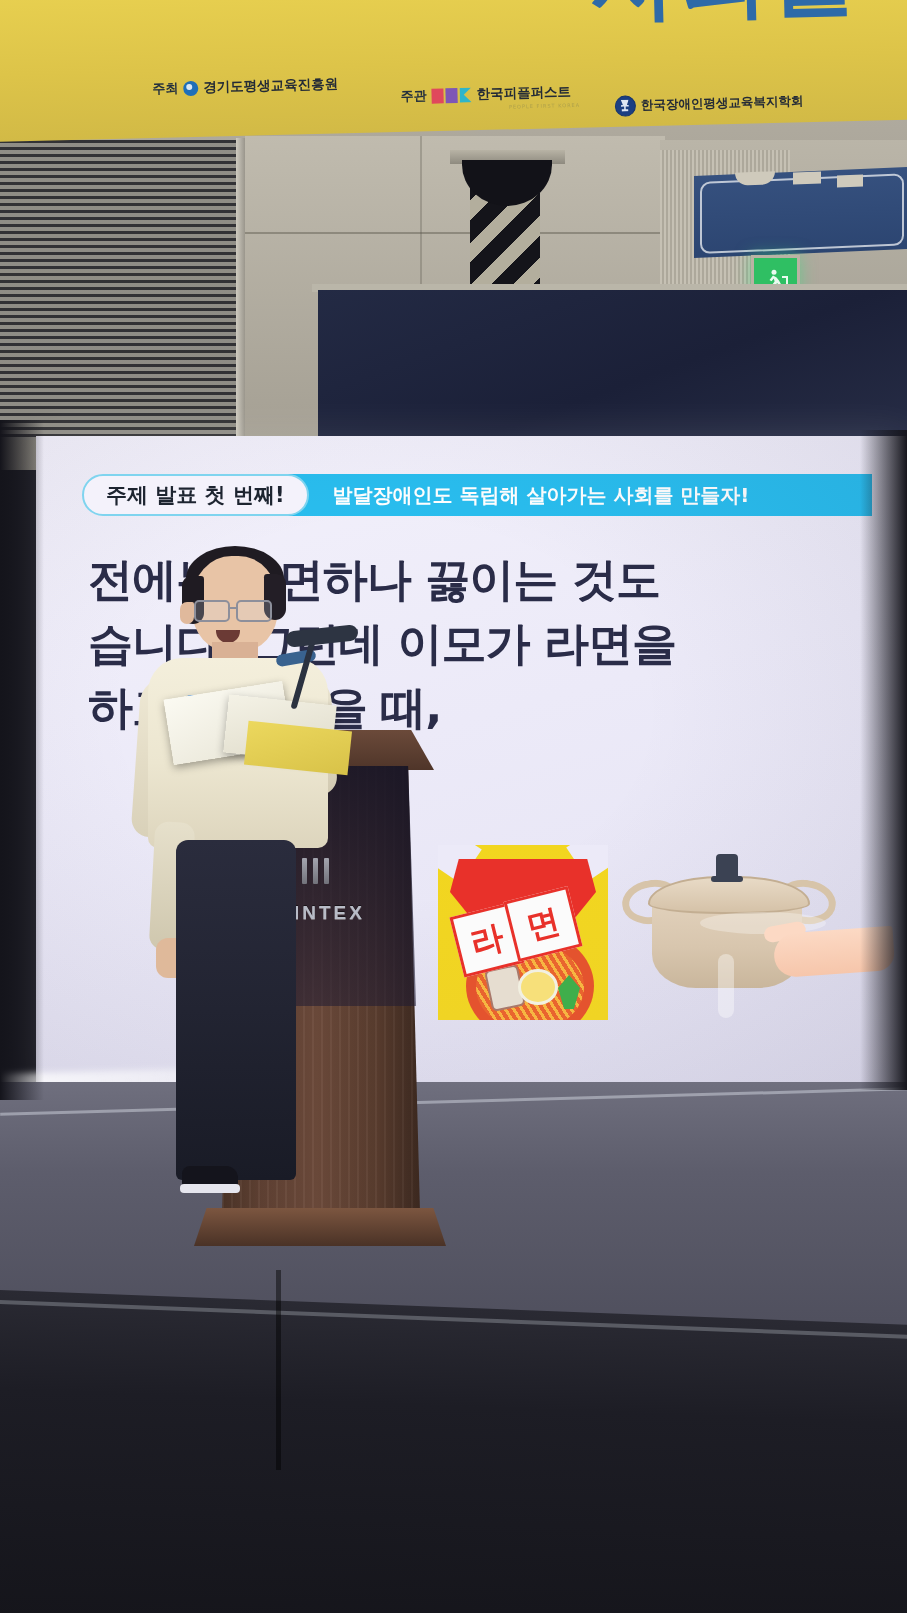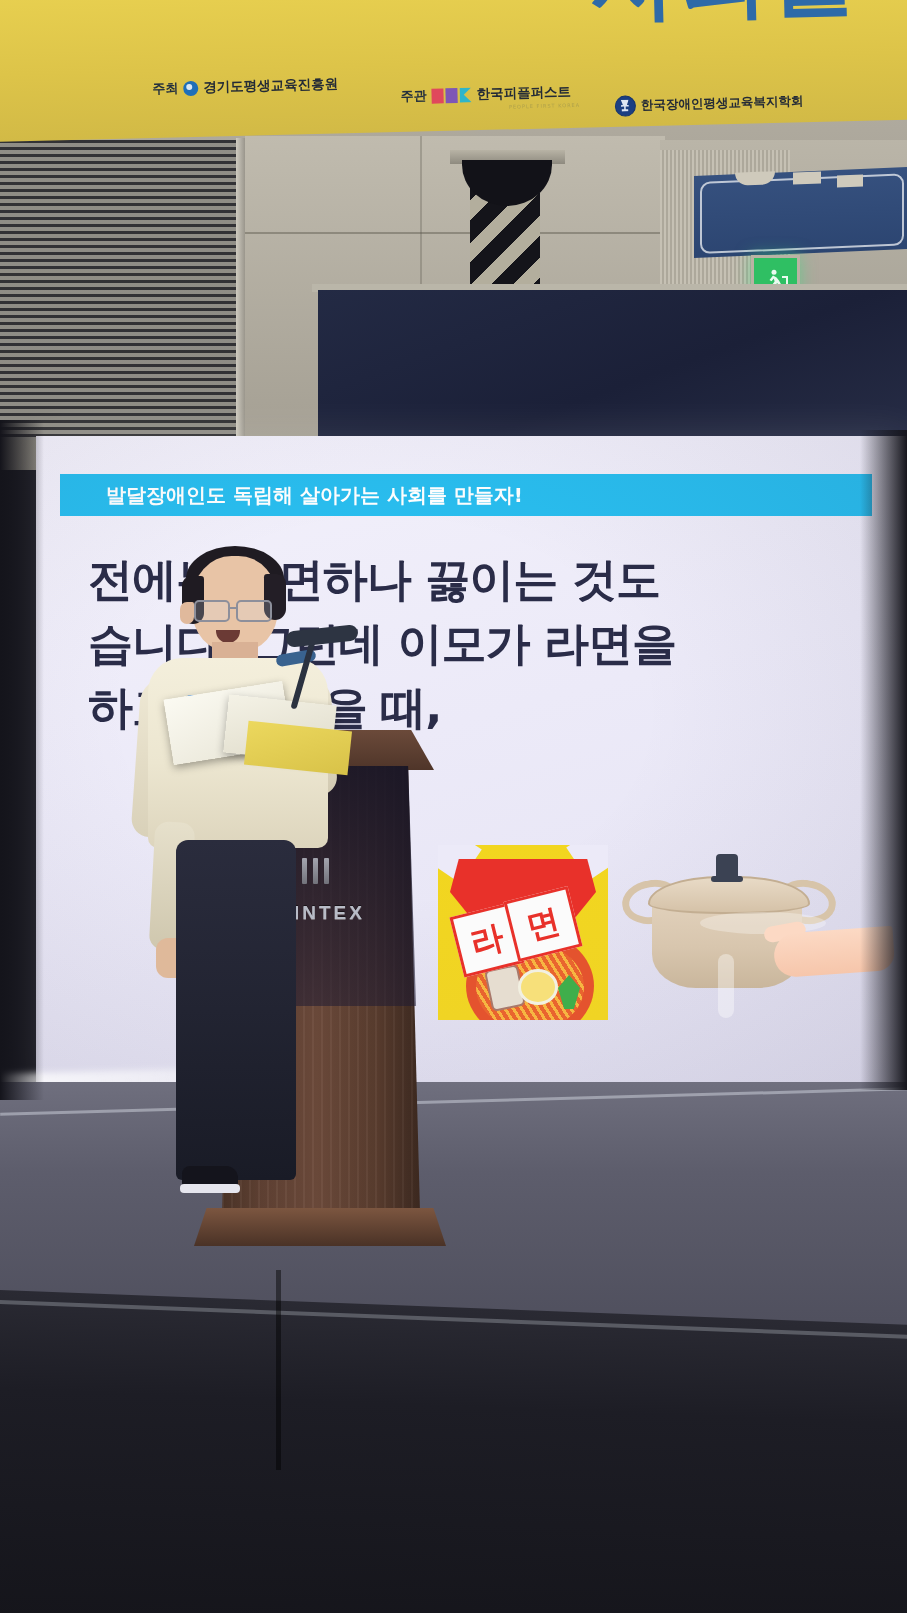--- a/index.html
+++ b/index.html
@@ -430,20 +430,21 @@
     </div>
 
     <div class="credit-group" style="left:462px;top:30px;">
       <span class="logo-soc"></span>
       <span class="credit-name small">한국장애인평생교육복지학회</span>
     </div>
   </div>
 
   <div class="slide">
     <div class="slide-header">
+      <div class="chip-left">주제 발표 첫 번째!</div>
       <div class="bar-right">발달장애인도 독립해 살아가는 사회를 만들자!</div>
     </div>
 
     <div class="slide-body">
       <div>전에는 라면하나 끓이는 것도</div>
       <div>습니다. 그런데 이모가 라면을</div>
       <div>하고 해주셨을 때,</div>
     </div>
 
     <div class="slide-vignette"></div>

